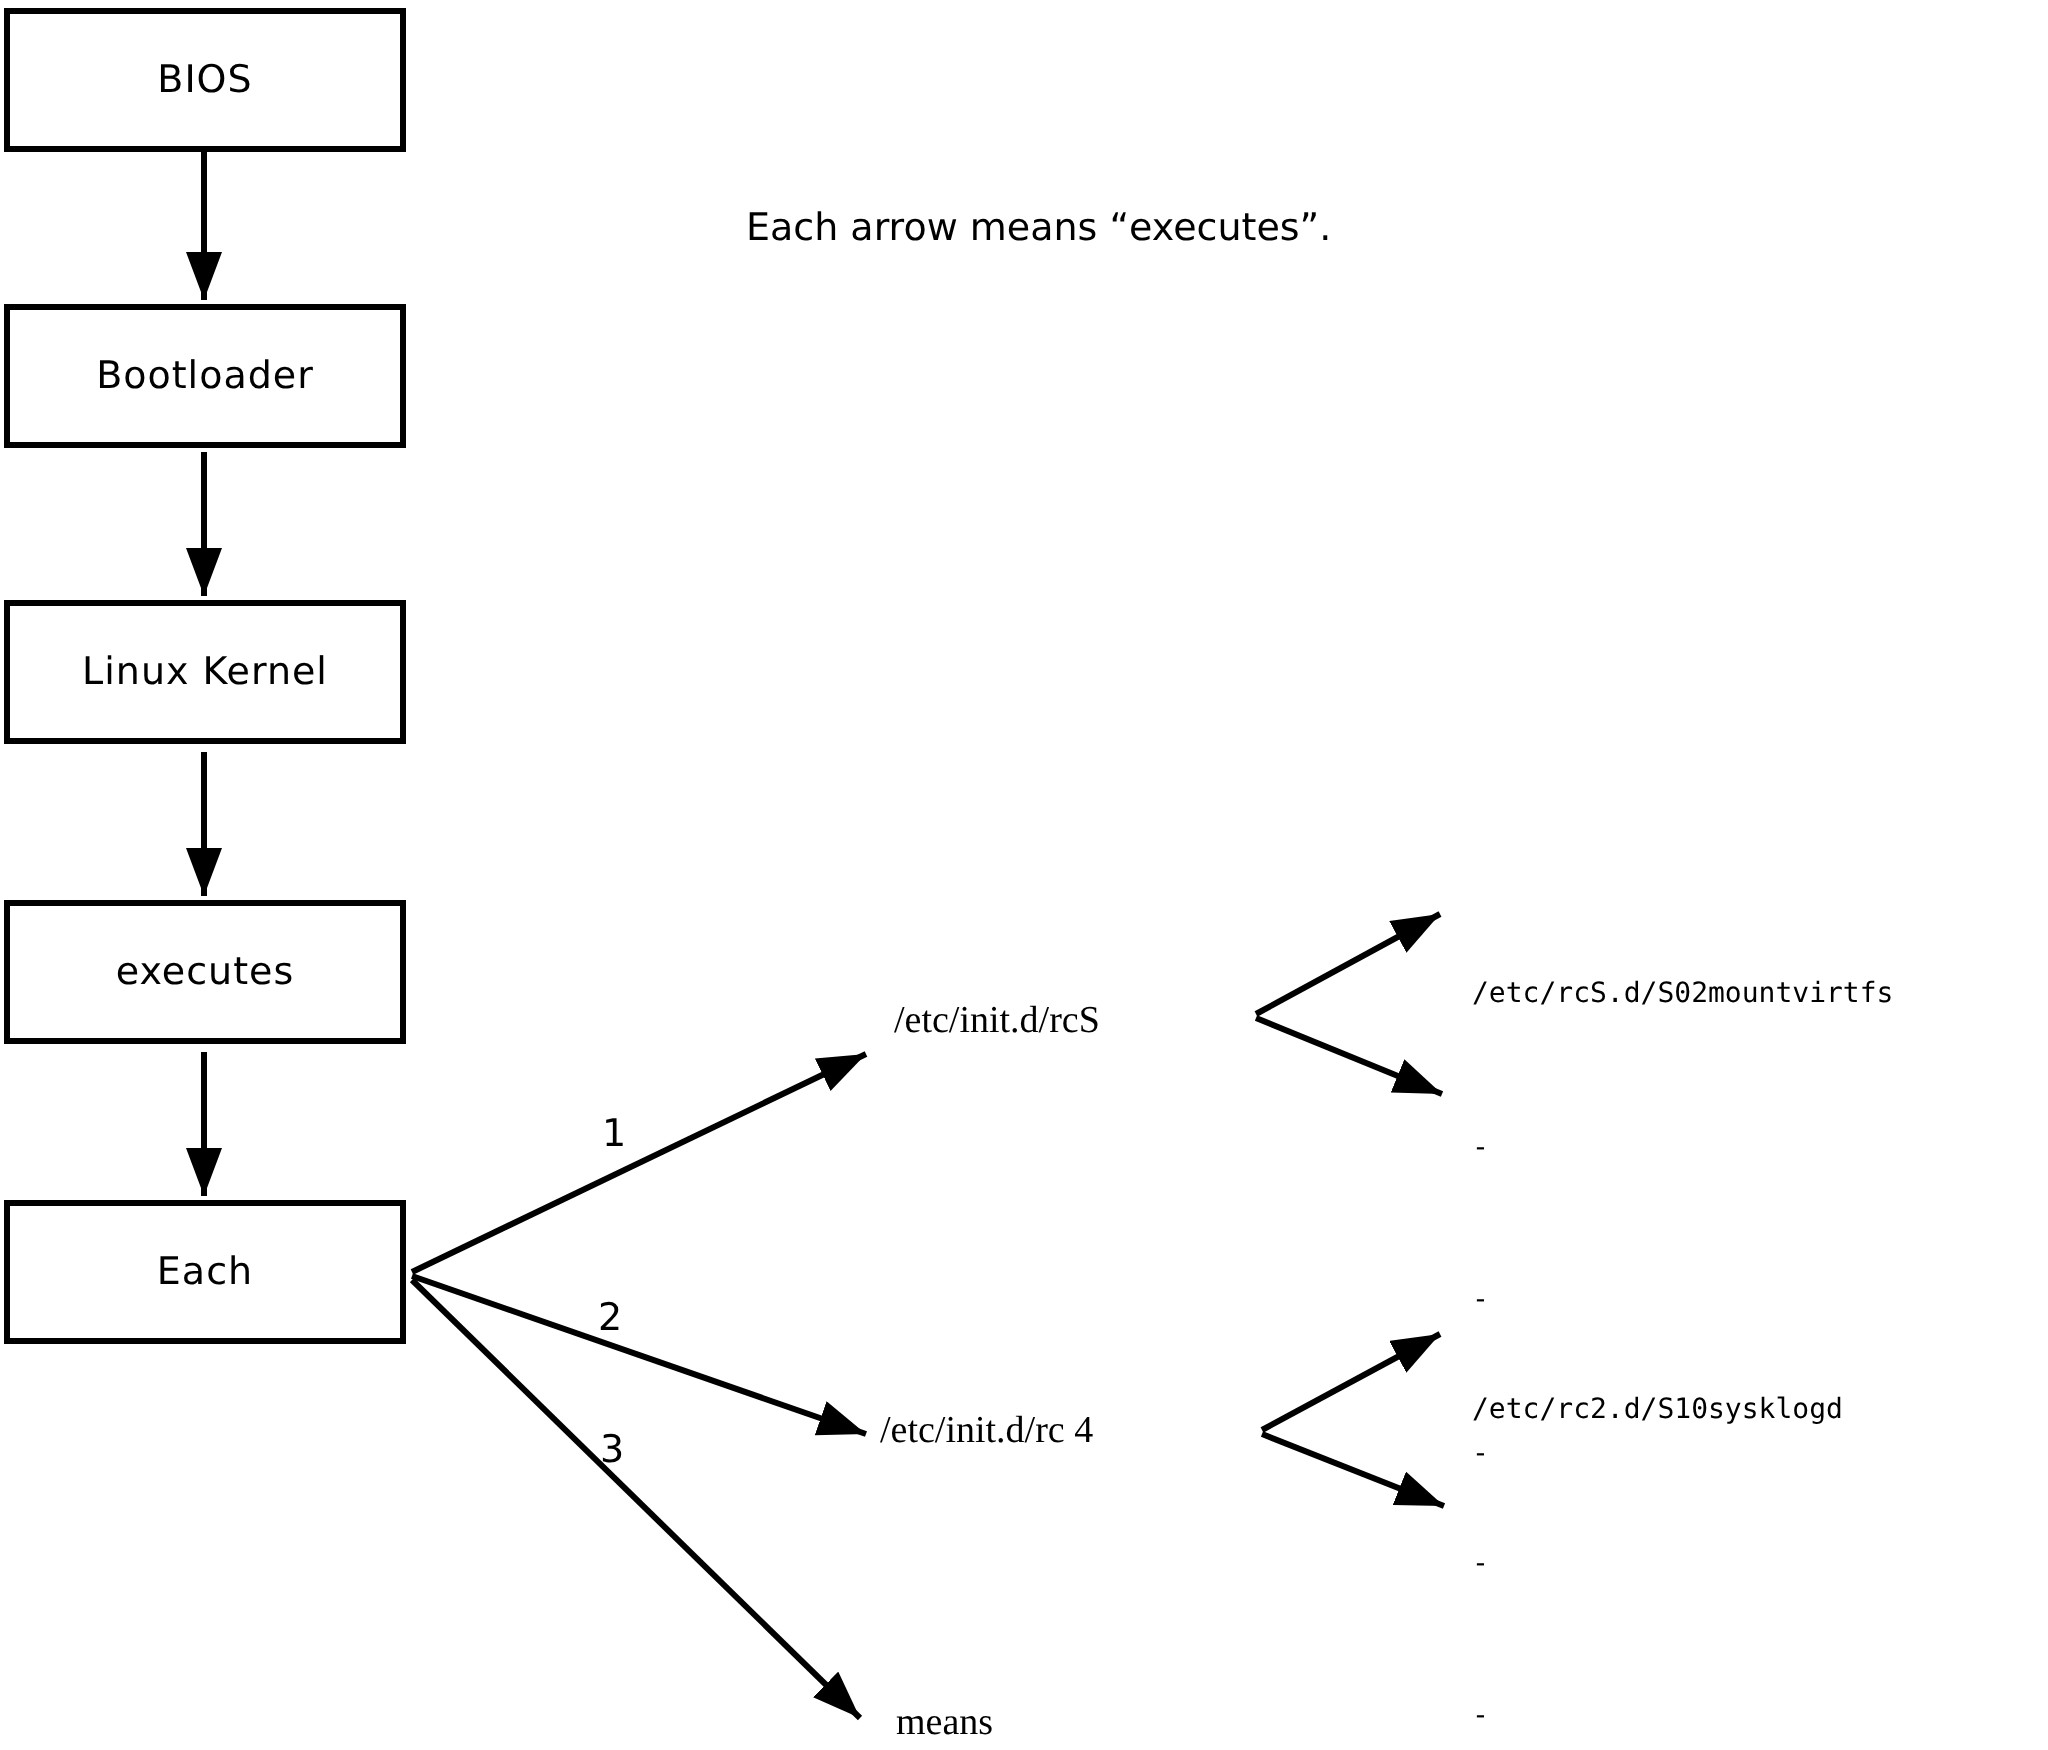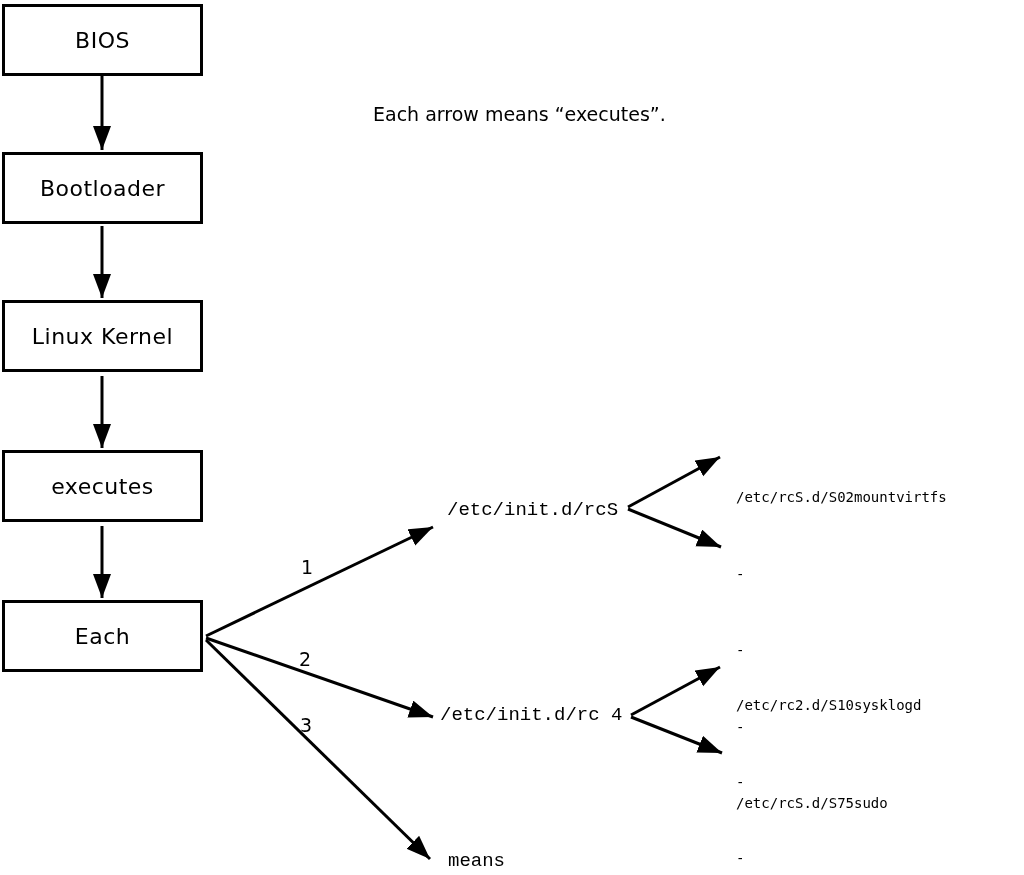--- a/index.html
+++ b/index.html
@@ -30,26 +30,26 @@
   .flow-box {
     position: absolute;
     left: 2px;
     width: 195px;
     height: 66px;
     background: #ffffff;
     border: 3px solid #000000;
     display: flex;
     align-items: center;
     justify-content: center;
-    font-size: 22px;
+    font-size: 19px;
     letter-spacing: 0.5px;
   }
   .mono-label {
     position: absolute;
-    font-family: Liberation Mono, monospace;
+    font-family: Liberation Serif, serif;
     font-size: 19px;
     line-height: 25.5px;
     white-space: pre;
   }
   .child-list {
     position: absolute;
     font-family: "DejaVu Sans Mono", "Liberation Mono", monospace;
     font-size: 14px;
     line-height: 25.5px;
     white-space: pre;
@@ -118,21 +118,20 @@
 
   <div class="mono-label" style="left:447px; top:498px">/etc/init.d/rcS</div>
   <div class="mono-label" style="left:440px; top:703px">/etc/init.d/rc 4</div>
   <div class="mono-label" style="left:448px; top:849px">means</div>
 
   <div class="child-list" style="left:736px; top:434px">
     <div>/etc/rcS.d/S02mountvirtfs</div>
     <div>-</div>
     <div>-</div>
     <div>-</div>
-    <div>/etc/rcS.d/S75sudo</div>
   </div>
 
   <div class="child-list" style="left:736px; top:642px">
     <div>/etc/rc2.d/S10sysklogd</div>
     <div>-</div>
     <div>-</div>
     
     
   </div>
 

